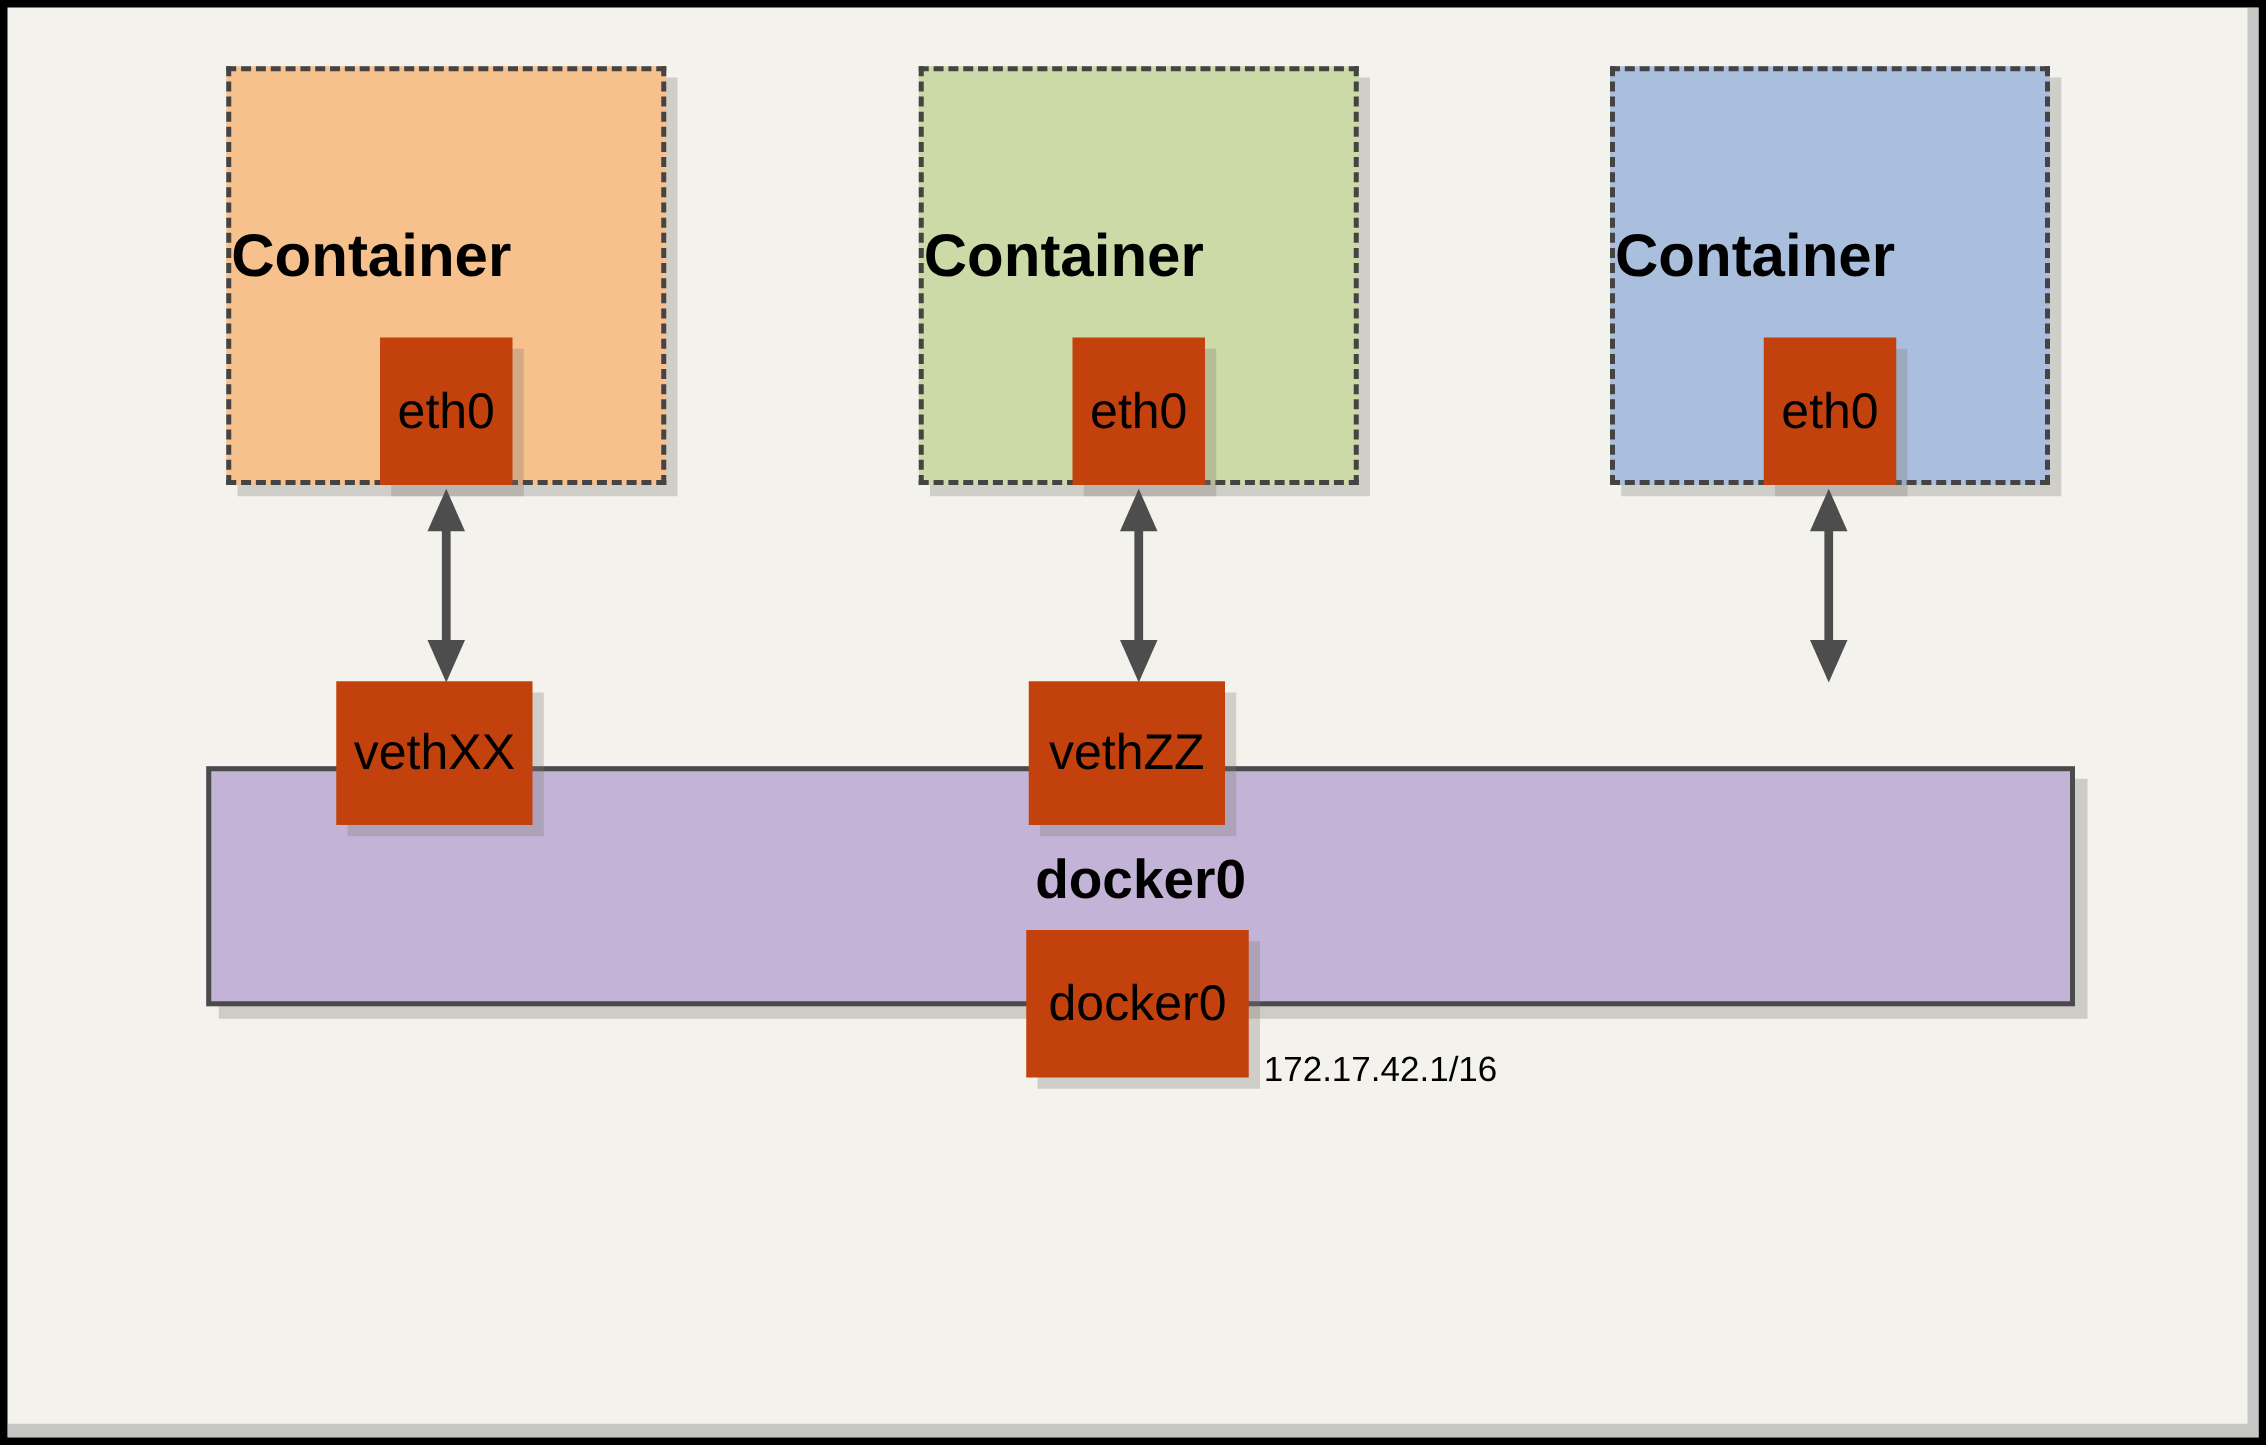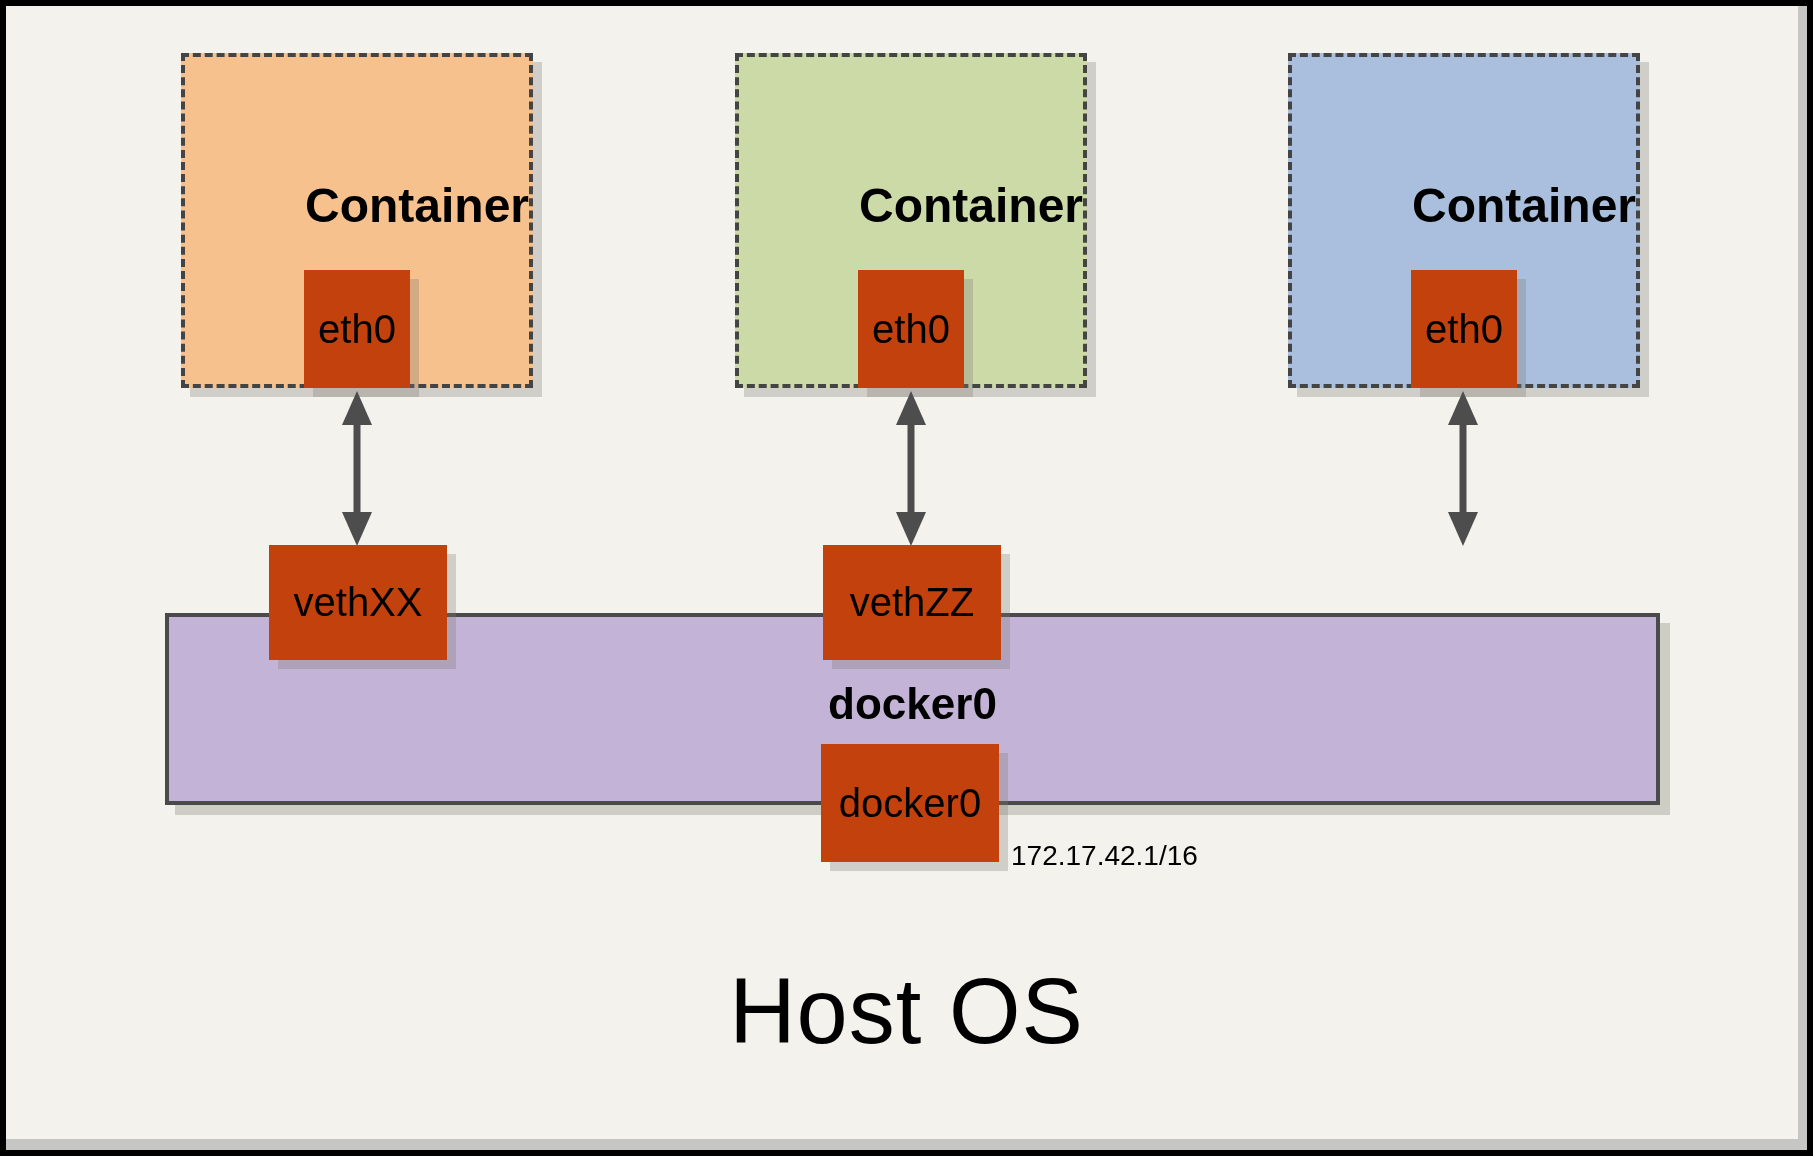--- a/index.html
+++ b/index.html
@@ -15,41 +15,41 @@
     color:#000;
   }
   .abs { position:absolute; }
 
   
   .container-box {
     width:352px; height:335px; top:47px;
     border:4px dashed #444444;
     box-sizing:border-box;
     box-shadow:9px 9px 0 rgba(125,123,115,0.30);
-    display:flex; align-items:center; justify-content:flex-end;
+    display:flex; align-items:center; justify-content:flex-start;
   }
   .container-box.c1 { left:175px;  background:#F6C18D; }
   .container-box.c2 { left:729px;  background:#CCDAA8; }
   .container-box.c3 { left:1282px; background:#AABFDE; }
   .container-title { font-size:48px; font-weight:bold; letter-spacing:0px; margin-top:-30px; }
 
   
   .note {
     background:#c2410c;
     box-shadow:9px 9px 0 rgba(125,123,115,0.30);
     display:flex; align-items:center; justify-content:center;
     font-size:40px;
     box-sizing:border-box;
   }
   .eth-note {
     position:absolute;
     width:106px; height:118px;
     left:50%; bottom:-4px; transform:translateX(-50%);
   }
-  .veth-note { width:178px; height:115px; top:539px; z-index:4;text-align:right; }
+  .veth-note { width:157px; height:115px; top:539px; z-index:4;text-align:right; }
   .veth-note.v1 { left:263px; }
   .veth-note.v2 { left:817px; }
   .veth-note.v3 { left:1369px; }
 
   
   .bridge-bar {
     left:159px; top:607px;
     width:1495px; height:192px;
     background:#C3B3D6;
     border:4px solid #4A4A4A;
@@ -141,15 +141,14 @@
   <div class="abs note veth-note v2">
     <span>vethZZ</span>
   </div>
 
   <div class="abs note bridge-if-note">
     <span>docker0</span>
   </div>
 
   <div class="abs ip-label">172.17.42.1/16</div>
 
-  <div class="abs host-label">Host OS</div>
 
 </div>
 
 </body></html>

